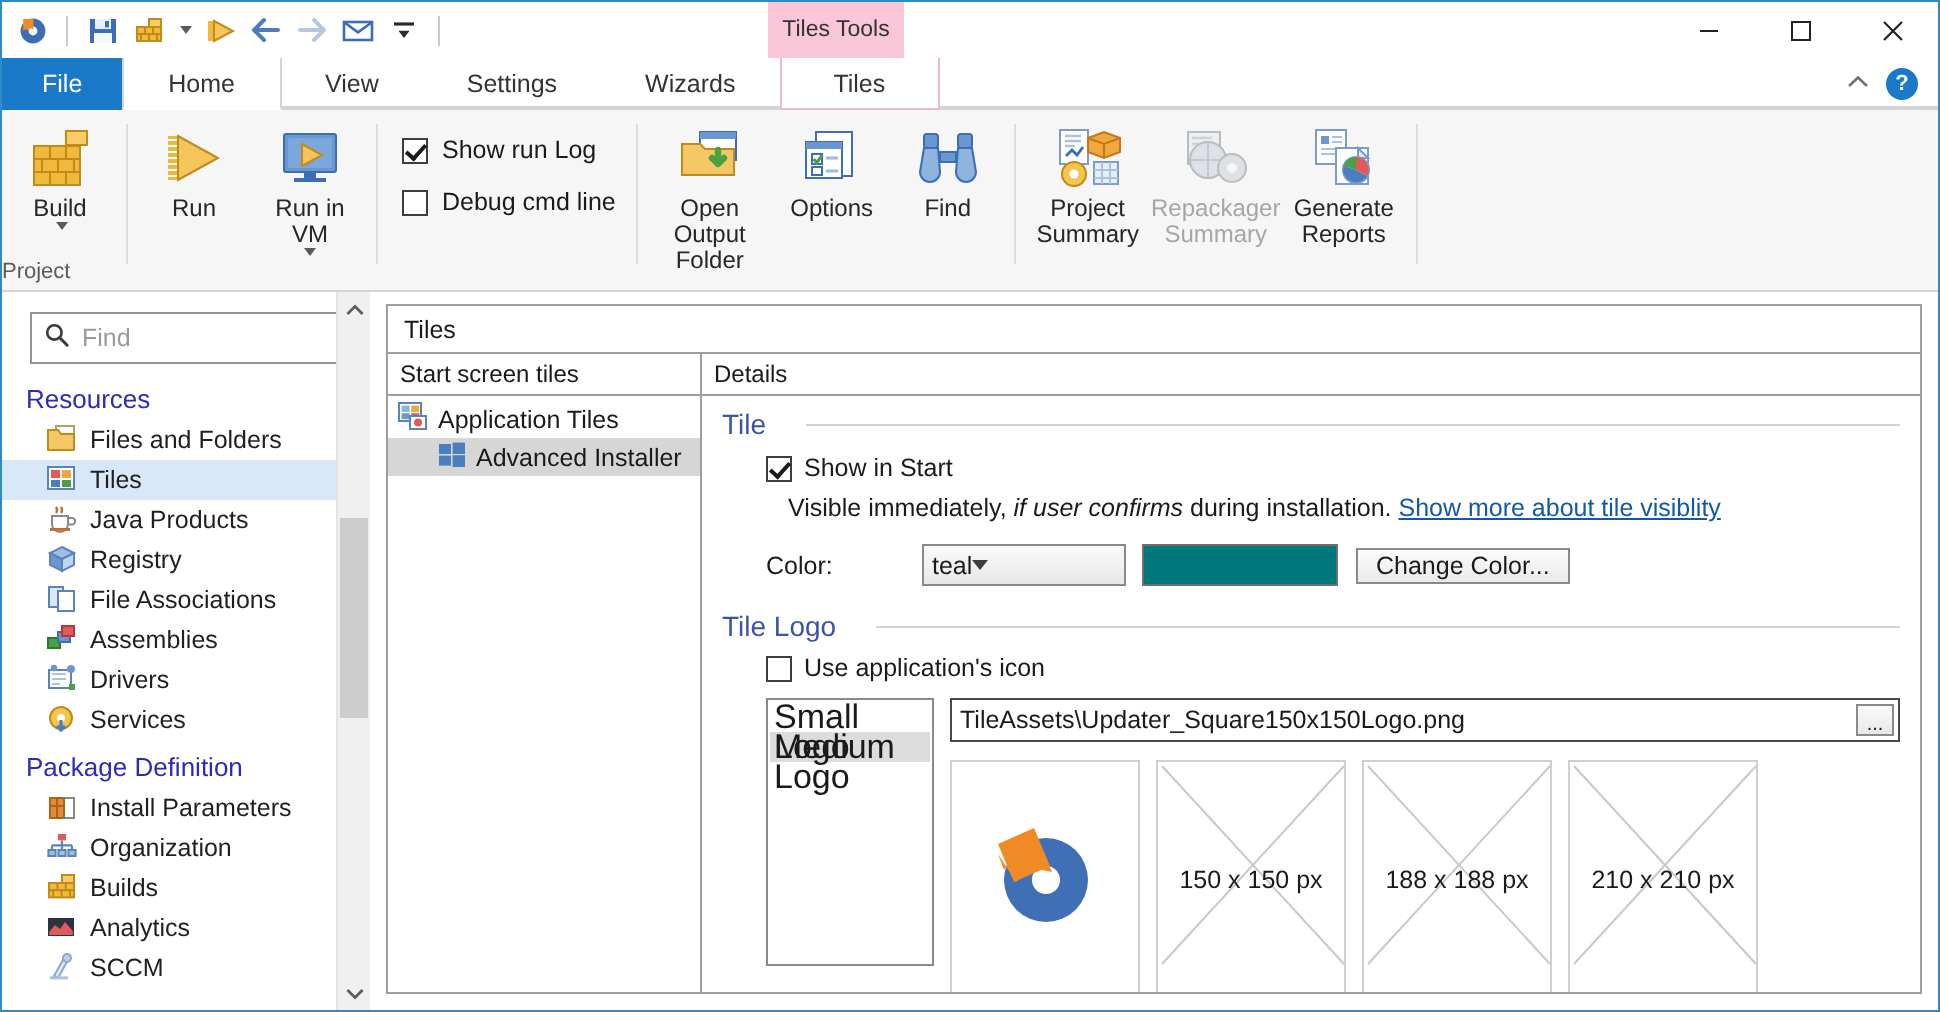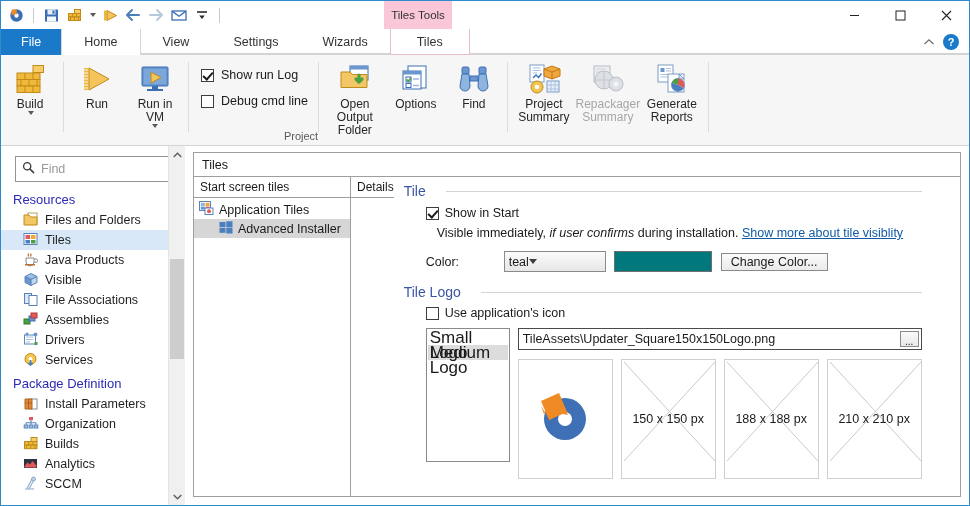--- a/index.html
+++ b/index.html
@@ -158,21 +158,21 @@
     display: flex;
     flex-direction: column;
   }
   .rgroup-items {
     display: flex;
     align-items: flex-start;
     height: 74px;
     padding-top: 3px;
   }
   .rgroup-label {
-    text-align: center;
+    text-align: left;
     font-size: 11px;
     color: #5a5a5a;
     height: 16px;
     line-height: 14px;
   }
   .rsep {
     width: 1px;
     height: 70px;
     background: #dcdcdc;
     margin: 4px 4px 0 4px;
@@ -340,21 +340,21 @@
     height: 19px;
     padding-left: 5px;
     font-size: 12.5px;
   }
   .tree-node.child { padding-left: 25px; }
   .tree-node.selected { background: #d6d6d6; }
 
   .details-pane {
     flex: 1 1 auto;
     display: flex;
-    flex-direction: row;
+    flex-direction: column;
     background: #fff;
     overflow: hidden;
   }
   .details-body { padding: 6px 10px 0 10px; position: relative; }
 
   .grp-title {
     color: #3a55a5;
     font-size: 14px;
     display: flex;
     align-items: center;
@@ -774,21 +774,21 @@
       </div>
 
       <div class="nav-item">
         <span class="nav-ic">
           <svg width="16" height="15" viewBox="0 0 16 15">
             <path d="M8 1.5 L14 4.5 L8 7.5 L2 4.5 Z" fill="#9fc0e3" stroke="#5a84b8"></path>
             <path d="M2 4.5 v6 L8 13.5 V7.5 Z" fill="#6a97d0" stroke="#5a84b8"></path>
             <path d="M14 4.5 v6 L8 13.5 V7.5 Z" fill="#bfd6ee" stroke="#5a84b8"></path>
           </svg>
         </span>
-        <span>Visible</span>
+        <span>Registry</span>
       </div>
 
       <div class="nav-item">
         <span class="nav-ic">
           <svg width="16" height="15" viewBox="0 0 16 15">
             <rect x="1.5" y="1.5" width="7" height="10" fill="#dce8f5" stroke="#5a84b8"></rect>
             <rect x="6" y="3.5" width="8" height="10" fill="#fff" stroke="#5a84b8"></rect>
           </svg>
         </span>
         <span>File Associations</span>

